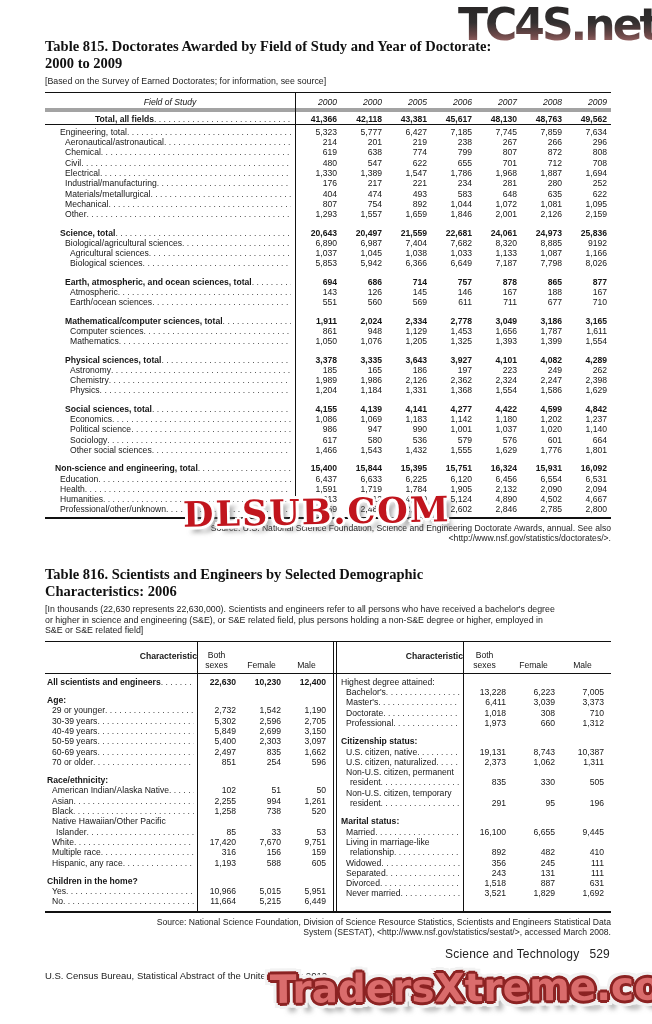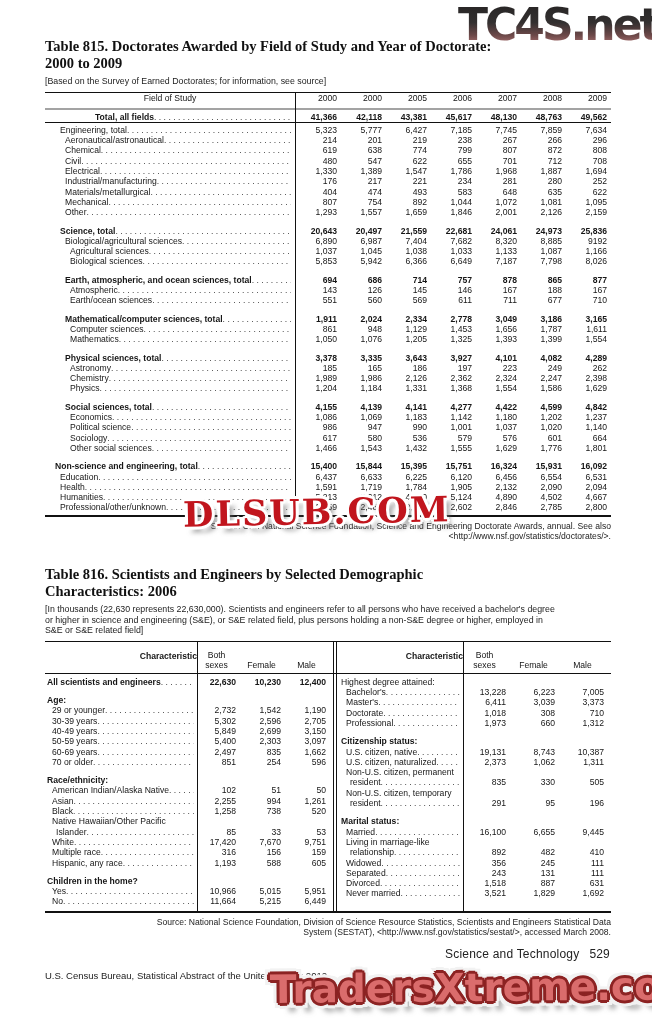--- a/index.html
+++ b/index.html
@@ -40,21 +40,21 @@
   .row{display:flex;align-items:baseline;}
   .row .lbl{display:flex;overflow:hidden;align-items:baseline;}
   .row .txt{white-space:nowrap;}
   .dots{flex:1;overflow:hidden;white-space:nowrap;color:#3d3d3d;font-weight:normal;}
   .dots::after{content:" .\00a0.\00a0.\00a0.\00a0.\00a0.\00a0.\00a0.\00a0.\00a0.\00a0.\00a0.\00a0.\00a0.\00a0.\00a0.\00a0.\00a0.\00a0.\00a0.\00a0.\00a0.\00a0.\00a0.\00a0.\00a0.\00a0.\00a0.\00a0.\00a0.\00a0.\00a0.\00a0.\00a0.\00a0.\00a0.\00a0.\00a0.\00a0.\00a0.\00a0.\00a0.\00a0.\00a0.\00a0.\00a0.\00a0.\00a0.\00a0.";}
   .num{text-align:right;flex-shrink:0;}
   .bold{font-weight:bold;}
   .gap{margin-top:8px;font-weight:bold;}
   .rule{border-bottom:1px solid #111;padding-bottom:0;margin-bottom:2px;}
   
-  .t815 .thead{display:flex;align-items:flex-start;height:15px;border-bottom:2px solid #a3a3a3;}
+  .t815 .thead{display:flex;align-items:flex-end;height:15px;border-bottom:4px solid #a3a3a3;font-style:italic;}
   .t815 .fld{width:250px;text-align:center;}
   .t815 .num{width:45px;padding-right:3px;box-sizing:border-box;}
   .t815 .lbl{width:250px;padding-right:4px;box-sizing:border-box;}
   .t815 .body{padding:2px 0 2px 0;}
   .t815 .row .lbl{padding-left:10px;}
   .t815 .i1 .lbl{padding-left:15px;}
   .t815 .i2 .lbl{padding-left:20px;}
   .t815 .i3 .lbl{padding-left:25px;}
   .t815 .total .lbl{padding-left:50px;}
   

